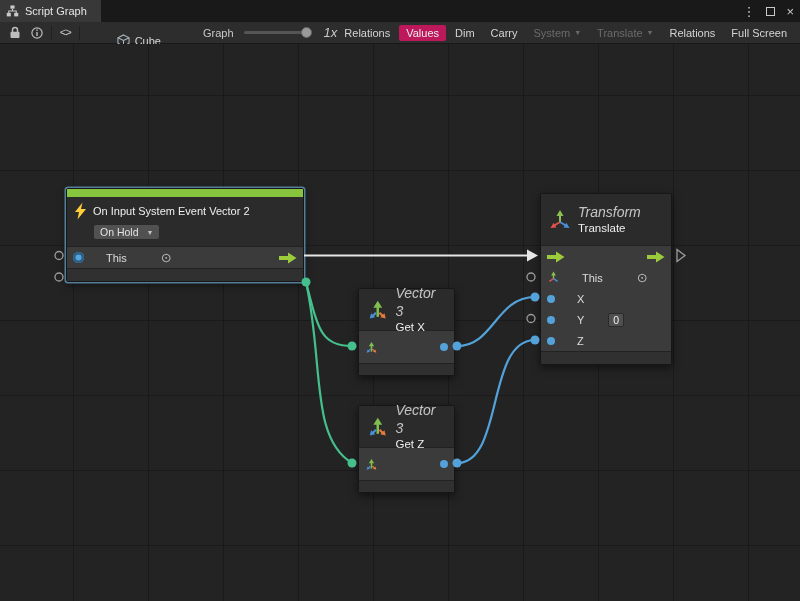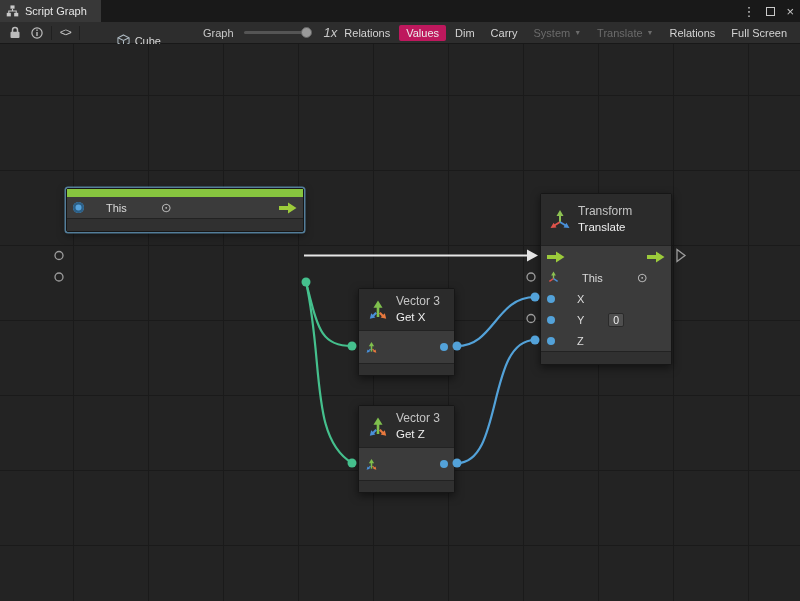--- a/index.html
+++ b/index.html
@@ -53,21 +53,21 @@
     position:absolute; z-index:2; background:#3b3b3b; border:1px solid #161616; border-radius:2px;
     box-shadow:0 3px 9px rgba(0,0,0,.5); color:#dcdcdc; font-size:11px;
   }
   .node.selected { box-shadow:0 0 0 1.5px rgba(94,143,176,.85), 0 3px 9px rgba(0,0,0,.5); }
   .event-bar { height:8px; background:#87C53F; }
   .event-header { background:#2b2b2b; border-bottom:1px solid #222; padding:5px 7px 6px; }
   .ev-row { display:flex; align-items:flex-start; gap:6px; }
   .ev-title { color:#f0f0f0; font-size:11px; padding-top:3px; white-space:nowrap; }
   .vheader { background:#2b2b2b; border-bottom:1px solid #222; display:flex; align-items:center; gap:7px; padding:0 8px; }
   .vtitles { display:flex; flex-direction:column; line-height:1.3; }
-  .vtype { font-size:12px; color:#c4c4c4; }
+  .vtype { font-size:14px; color:#c4c4c4;font-style:italic; }
   .vname { font-size:11.5px; color:#efefef; }
   .node-footer { background:#303030; border-top:1px solid #222; }
   .port-row { display:flex; align-items:center; gap:22px; padding:0 6px; height:21px; }
   .dot { width:8px; height:8px; border-radius:50%; background:#53A2D9; flex:none; }
   .spacer { flex:1; }
   .this-icon { width:11px; height:11px; border-radius:50%; background:#57a3dc; box-shadow:inset 0 0 0 2.5px #2c5f86; flex:none; }
   .target-glyph { font-size:13px; color:#b9b9b9; line-height:1; margin-left:12px; }
   .dropdown {
     display:inline-flex; align-items:center; justify-content:space-between; gap:8px;
     background:#515151; border:1px solid #2a2a2a; border-radius:3px;
@@ -162,20 +162,32 @@
       <span class="tb-btn">
           <span>Full Screen</span>
         </span>
     </span>
   </div>
 
   <div class="canvas">
 
     <div class="node selected" style="left:66px; top:144px; width:238px;">
       <div class="event-bar"></div>
+      <div class="event-header">
+        <div class="ev-row">
+          <svg width="13" height="18" viewBox="0 0 13 17">
+            <polygon points="8.5,0 1,9.5 5,9.5 3.5,17 12,6.5 7,6.5" fill="#FFCE3A"></polygon>
+          </svg>
+          <span class="ev-title">On Input System Event Vector 2</span>
+        </div>
+        <div class="dropdown onhold">
+          <span>On Hold</span>
+          <span class="dd-caret">▼</span>
+        </div>
+      </div>
       <div>
         <div class="port-row">
           <span class="this-icon"></span>
           <span>This</span>
           <span class="target-glyph">⊙</span>
           <span class="spacer"></span>
           <svg width="18" height="12" viewBox="0 0 18 12">
             <path d="M0 4 h9 V0.5 L17.5 6 L9 11.5 V8 H0 Z" fill="#9CCB3B"></path>
           </svg>
         </div>

